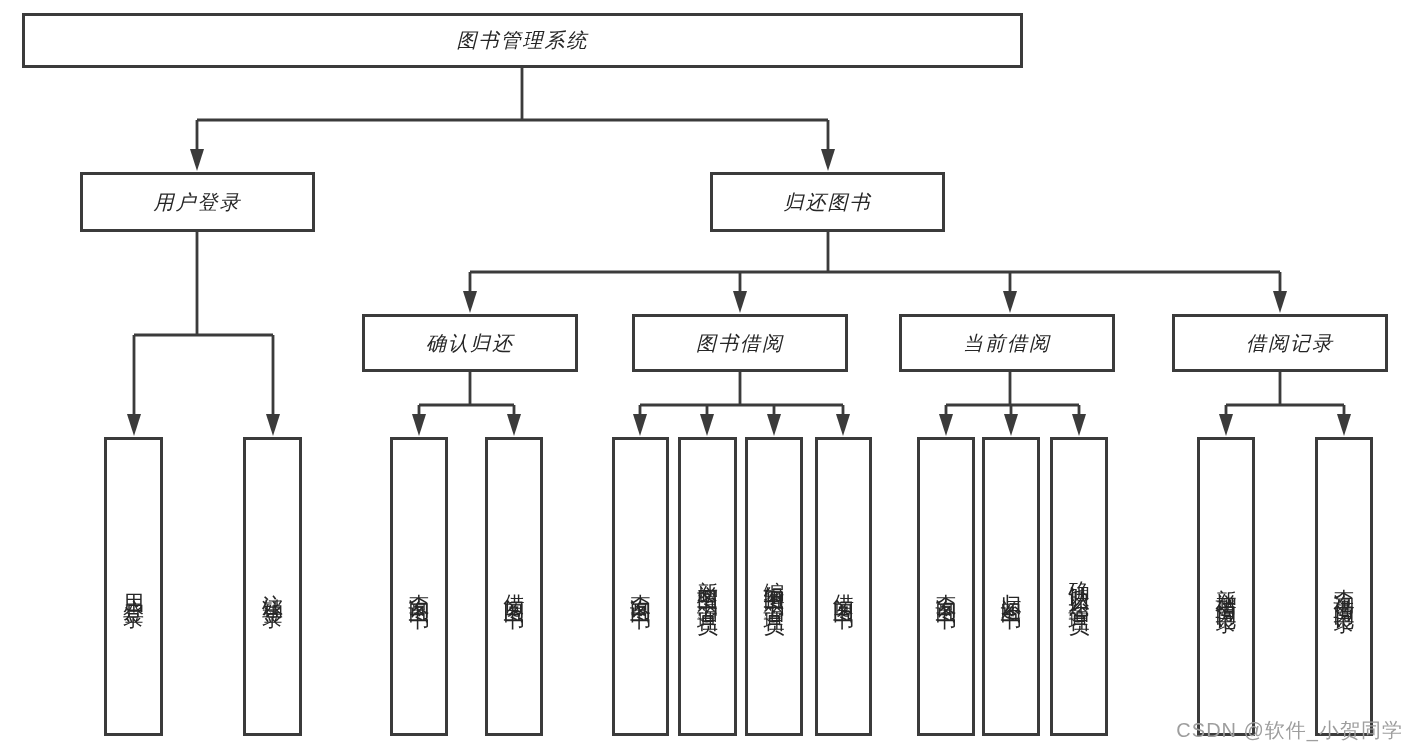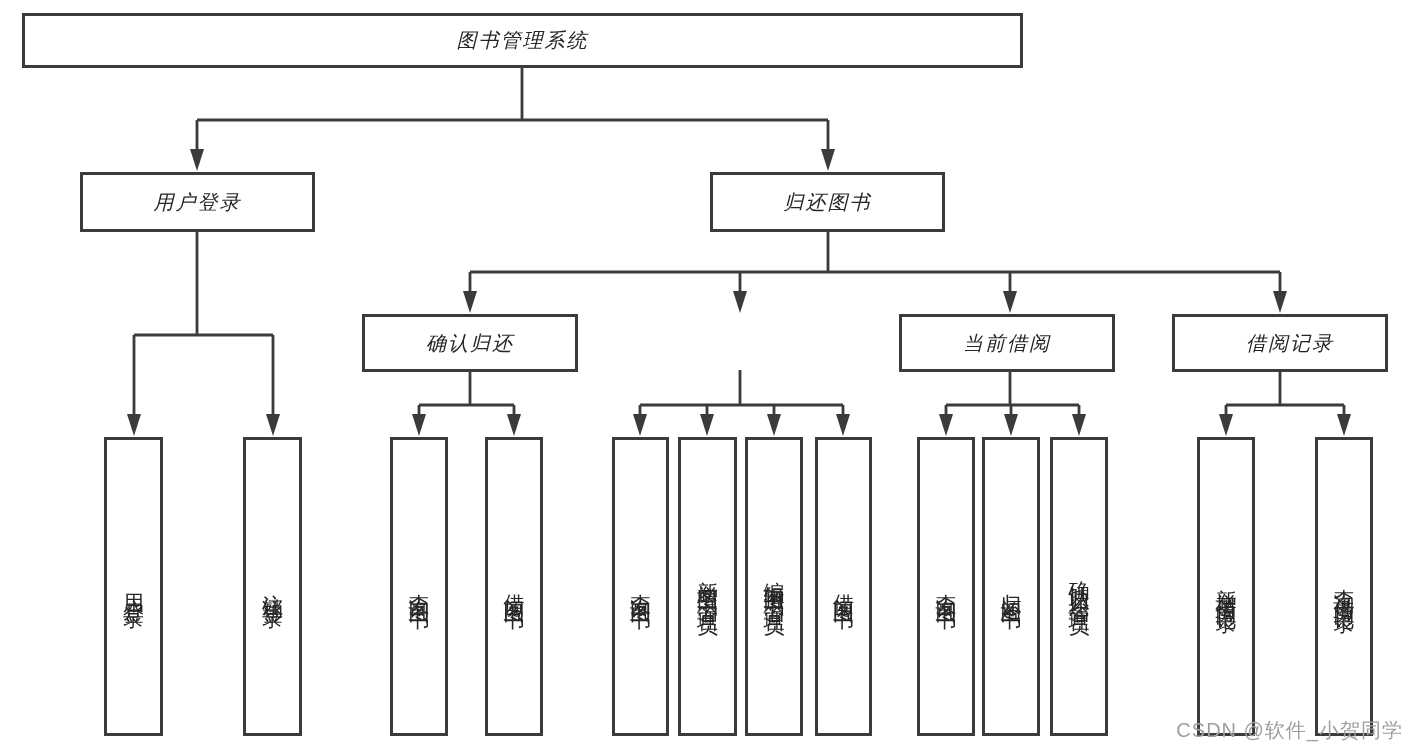--- a/index.html
+++ b/index.html
@@ -123,20 +123,23 @@
   <div class="box" style="left:80px; top:172px; width:235px; height:60px;">
     <span class="hlabel">用户登录</span>
   </div>
   <div class="box" style="left:710px; top:172px; width:235px; height:60px;">
     <span class="hlabel">归还图书</span>
   </div>
 
   <div class="box" style="left:362px; top:314px; width:216px; height:58px;">
     <span class="hlabel">确认归还</span>
   </div>
+  <div class="box" style="left:632px; top:314px; width:216px; height:58px;">
+    <span class="hlabel">图书借阅</span>
+  </div>
   <div class="box" style="left:899px; top:314px; width:216px; height:58px;text-align:right;">
     <span class="hlabel">当前借阅</span>
   </div>
   <div class="box" style="left:1172px; top:314px; width:216px; height:58px;padding-left:20px;">
     <span class="hlabel">借阅记录</span>
   </div>
 
   <div class="box" style="left:104px; top:437px; width:59px; height:299px;">
     <span class="vtext">用户登录</span>
   </div>

